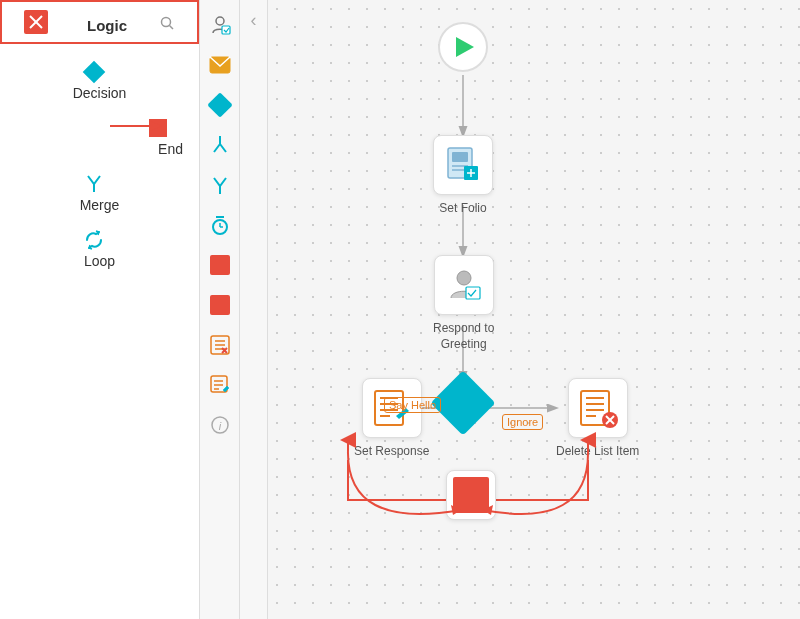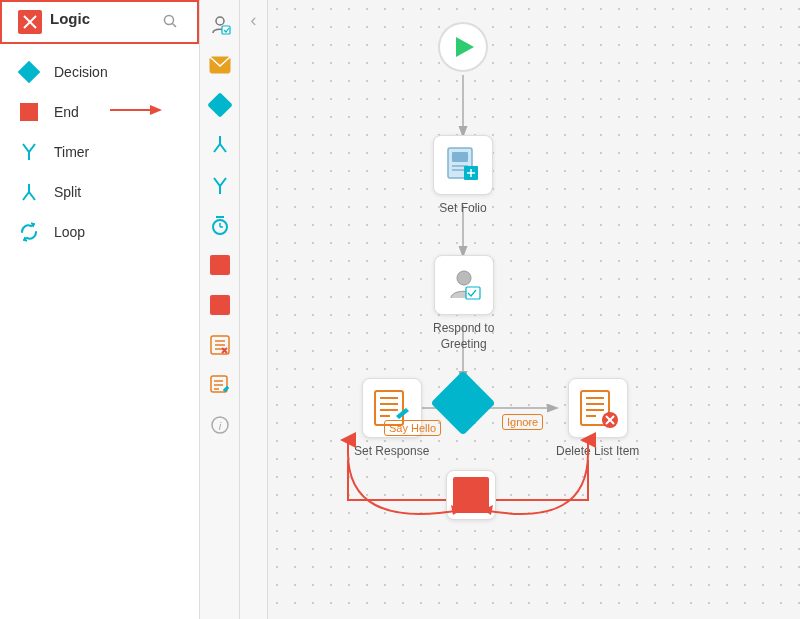--- a/index.html
+++ b/index.html
@@ -9,25 +9,26 @@
     .sidebar {
       width: 200px;
       background: #ffffff;
       border-right: 1px solid #ddd;
       display: flex;
       flex-direction: column;
       flex-shrink: 0;
     }
     .sidebar-header {
       display: flex;
-      align-items: flex-start;
-      padding: 8px 16px;
+      align-items: flex-end;
+      padding: 8px 22px;
       border-bottom: 1px solid #ddd;
       border: 2px solid #e74c3c;
       background: #fff;
+      gap: 31px;
     }
     .sidebar-header-icon {
       width: 24px; height: 24px;
       background: #e74c3c;
       display: flex; align-items: center; justify-content: center;
       margin-right: 8px;
       border-radius: 2px;
       flex-shrink: 0;
     }
     .sidebar-header-title {
@@ -46,20 +47,21 @@
     .sidebar-items {
       flex: 1;
       padding: 8px 0;
     }
     .sidebar-item {
       display: flex;
       align-items: center;
       padding: 7px 16px;
       cursor: pointer;
       position: relative;
+      flex-direction: column;
     }
     .sidebar-item-icon {
       width: 26px; height: 26px;
       display: flex; align-items: center; justify-content: center;
       margin-right: 12px;
       flex-shrink: 0;
     }
     .sidebar-item-label {
       font-size: 14px;
       color: #333;
@@ -222,53 +224,44 @@
 
   <div class="sidebar-items">
 
     <div class="sidebar-item">
       <div class="sidebar-item-icon">
         <div class="icon-diamond"></div>
       </div>
       <span class="sidebar-item-label">Decision</span>
     </div>
 
-    <div class="sidebar-item" style="position:relative;">
+    <div class="sidebar-item" style="position:relative;align-items:flex-end;">
       <div class="sidebar-item-icon">
         <div class="icon-square-red"></div>
       </div>
       <span class="sidebar-item-label">End</span>
 
       <div class="end-arrow-annotation" style="position:absolute; left:110px; top:8px; display:flex; align-items:center;">
         <svg width="55" height="20" viewBox="0 0 55 20">
           <line x1="0" y1="10" x2="45" y2="10" stroke="#e74c3c" stroke-width="2"></line>
           <polygon points="40,5 52,10 40,15" fill="#e74c3c"></polygon>
         </svg>
       </div>
     </div>
 
     <div class="sidebar-item">
       <div class="sidebar-item-icon">
         <svg width="24" height="24" viewBox="0 0 24 24" fill="none">
           <path d="M6 4 L12 12 L18 4" stroke="#00b5cc" stroke-width="2" fill="none"></path>
           <line x1="12" y1="12" x2="12" y2="20" stroke="#00b5cc" stroke-width="2"></line>
         </svg>
       </div>
-      <span class="sidebar-item-label">Timer</span>
-    </div>
-
-    <div class="sidebar-item">
-      <div class="sidebar-item-icon">
-        <svg width="24" height="24" viewBox="0 0 24 24" fill="none">
-          <line x1="12" y1="4" x2="12" y2="12" stroke="#00b5cc" stroke-width="2"></line>
-          <path d="M12 12 L6 20 M12 12 L18 20" stroke="#00b5cc" stroke-width="2"></path>
-        </svg>
-      </div>
-      <span class="sidebar-item-label">Split</span>
-    </div>
+      <span class="sidebar-item-label">Merge</span>
+    </div>
+
 
 
     <div class="sidebar-item">
       <div class="sidebar-item-icon">
         <svg width="24" height="24" viewBox="0 0 24 24" fill="none">
           <path d="M5 12 C5 7 10 4 14 6 L17 4" stroke="#00b5cc" stroke-width="2" fill="none" stroke-linecap="round"></path>
           <path d="M19 12 C19 17 14 20 10 18 L7 20" stroke="#00b5cc" stroke-width="2" fill="none" stroke-linecap="round"></path>
           <polyline points="14,3 17,4 16,7" stroke="#00b5cc" stroke-width="1.5" fill="none"></polyline>
           <polyline points="10,21 7,20 8,17" stroke="#00b5cc" stroke-width="1.5" fill="none"></polyline>
         </svg>
@@ -465,21 +458,21 @@
     </div>
     <span class="node-label">Delete List Item</span>
   </div>
 
   <div class="flow-node" style="left:178px; top:470px;">
     <div class="node-box" style="width:50px;height:50px;">
       <div class="end-square"></div>
     </div>
   </div>
 
-  <div class="edge-label" style="left:116px; top:420px;">Say Hello</div>
+  <div class="edge-label" style="left:116px; top:397px;">Say Hello</div>
   <div class="edge-label" style="left:234px; top:414px;">Ignore</div>
 
   <svg style="position:absolute;inset:0;width:100%;height:100%;pointer-events:none;">
 
     <path d="M80 450 Q78 530 193 510" stroke="#e74c3c" stroke-width="2" fill="none"></path>
     <polygon points="193,510 183,505 185,515" fill="#e74c3c"></polygon>
 
     <path d="M320 450 Q322 530 215 510" stroke="#e74c3c" stroke-width="2" fill="none"></path>
     <polygon points="215,510 225,505 223,515" fill="#e74c3c"></polygon>
 

